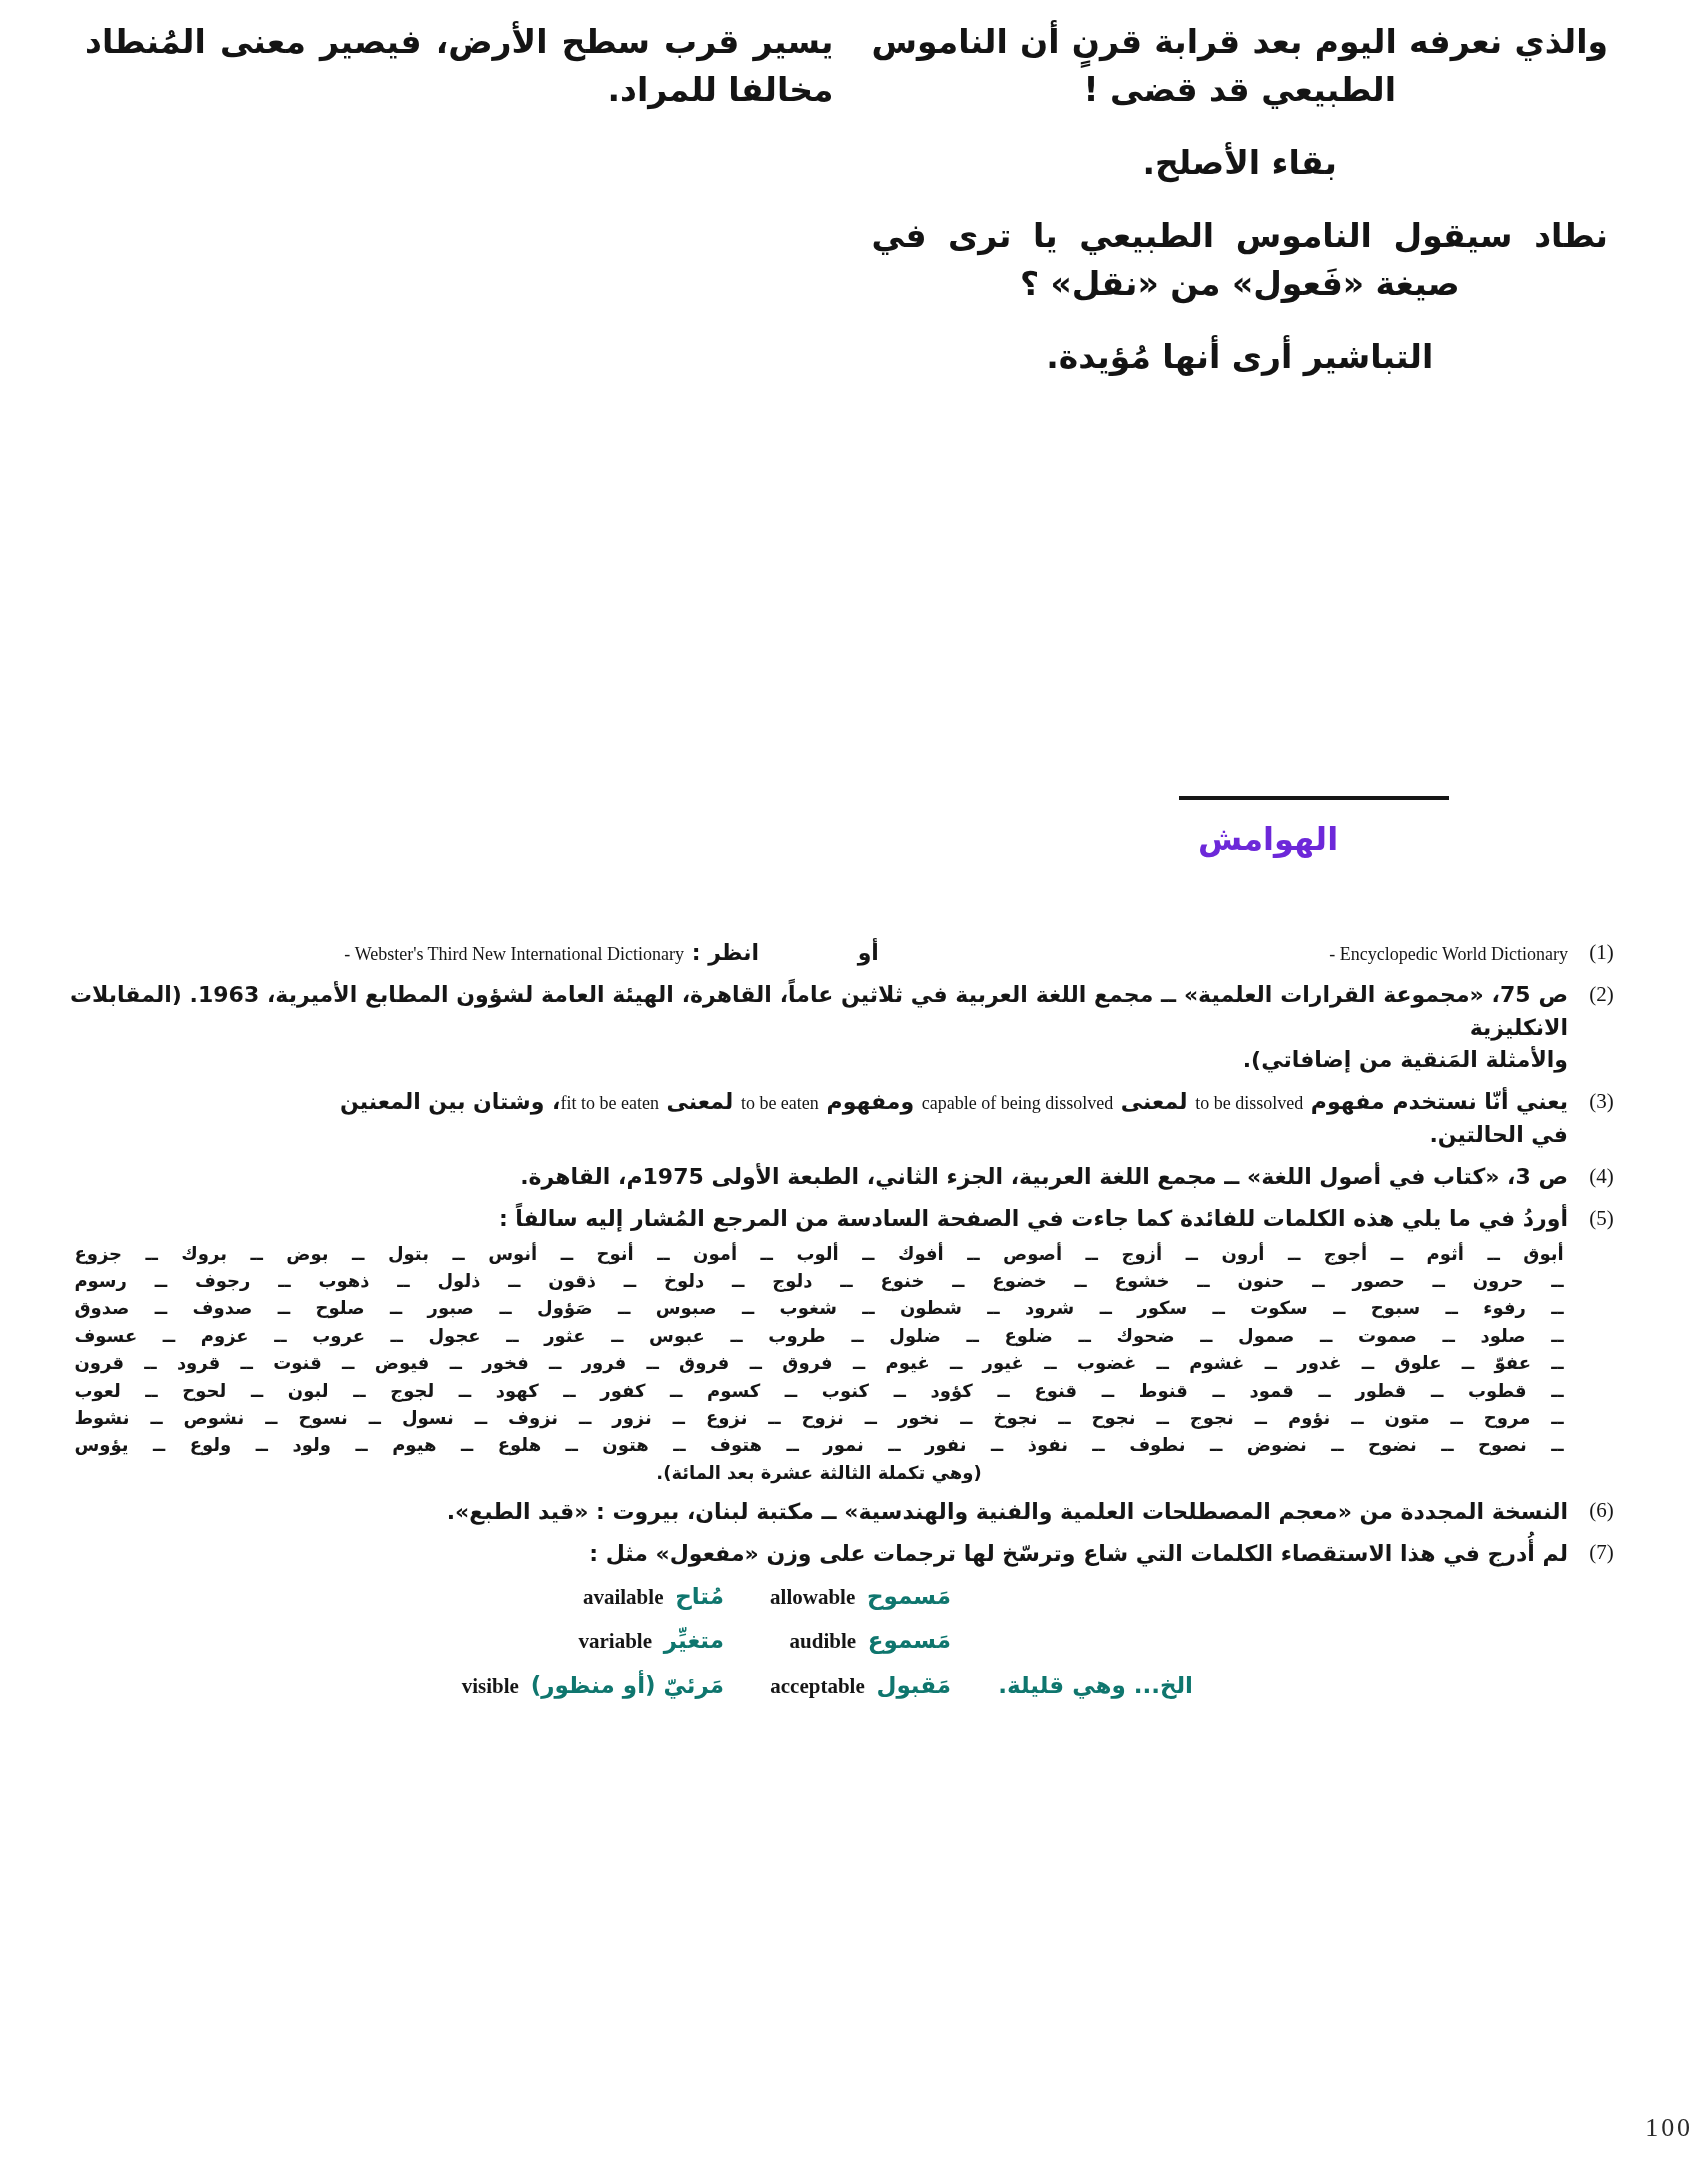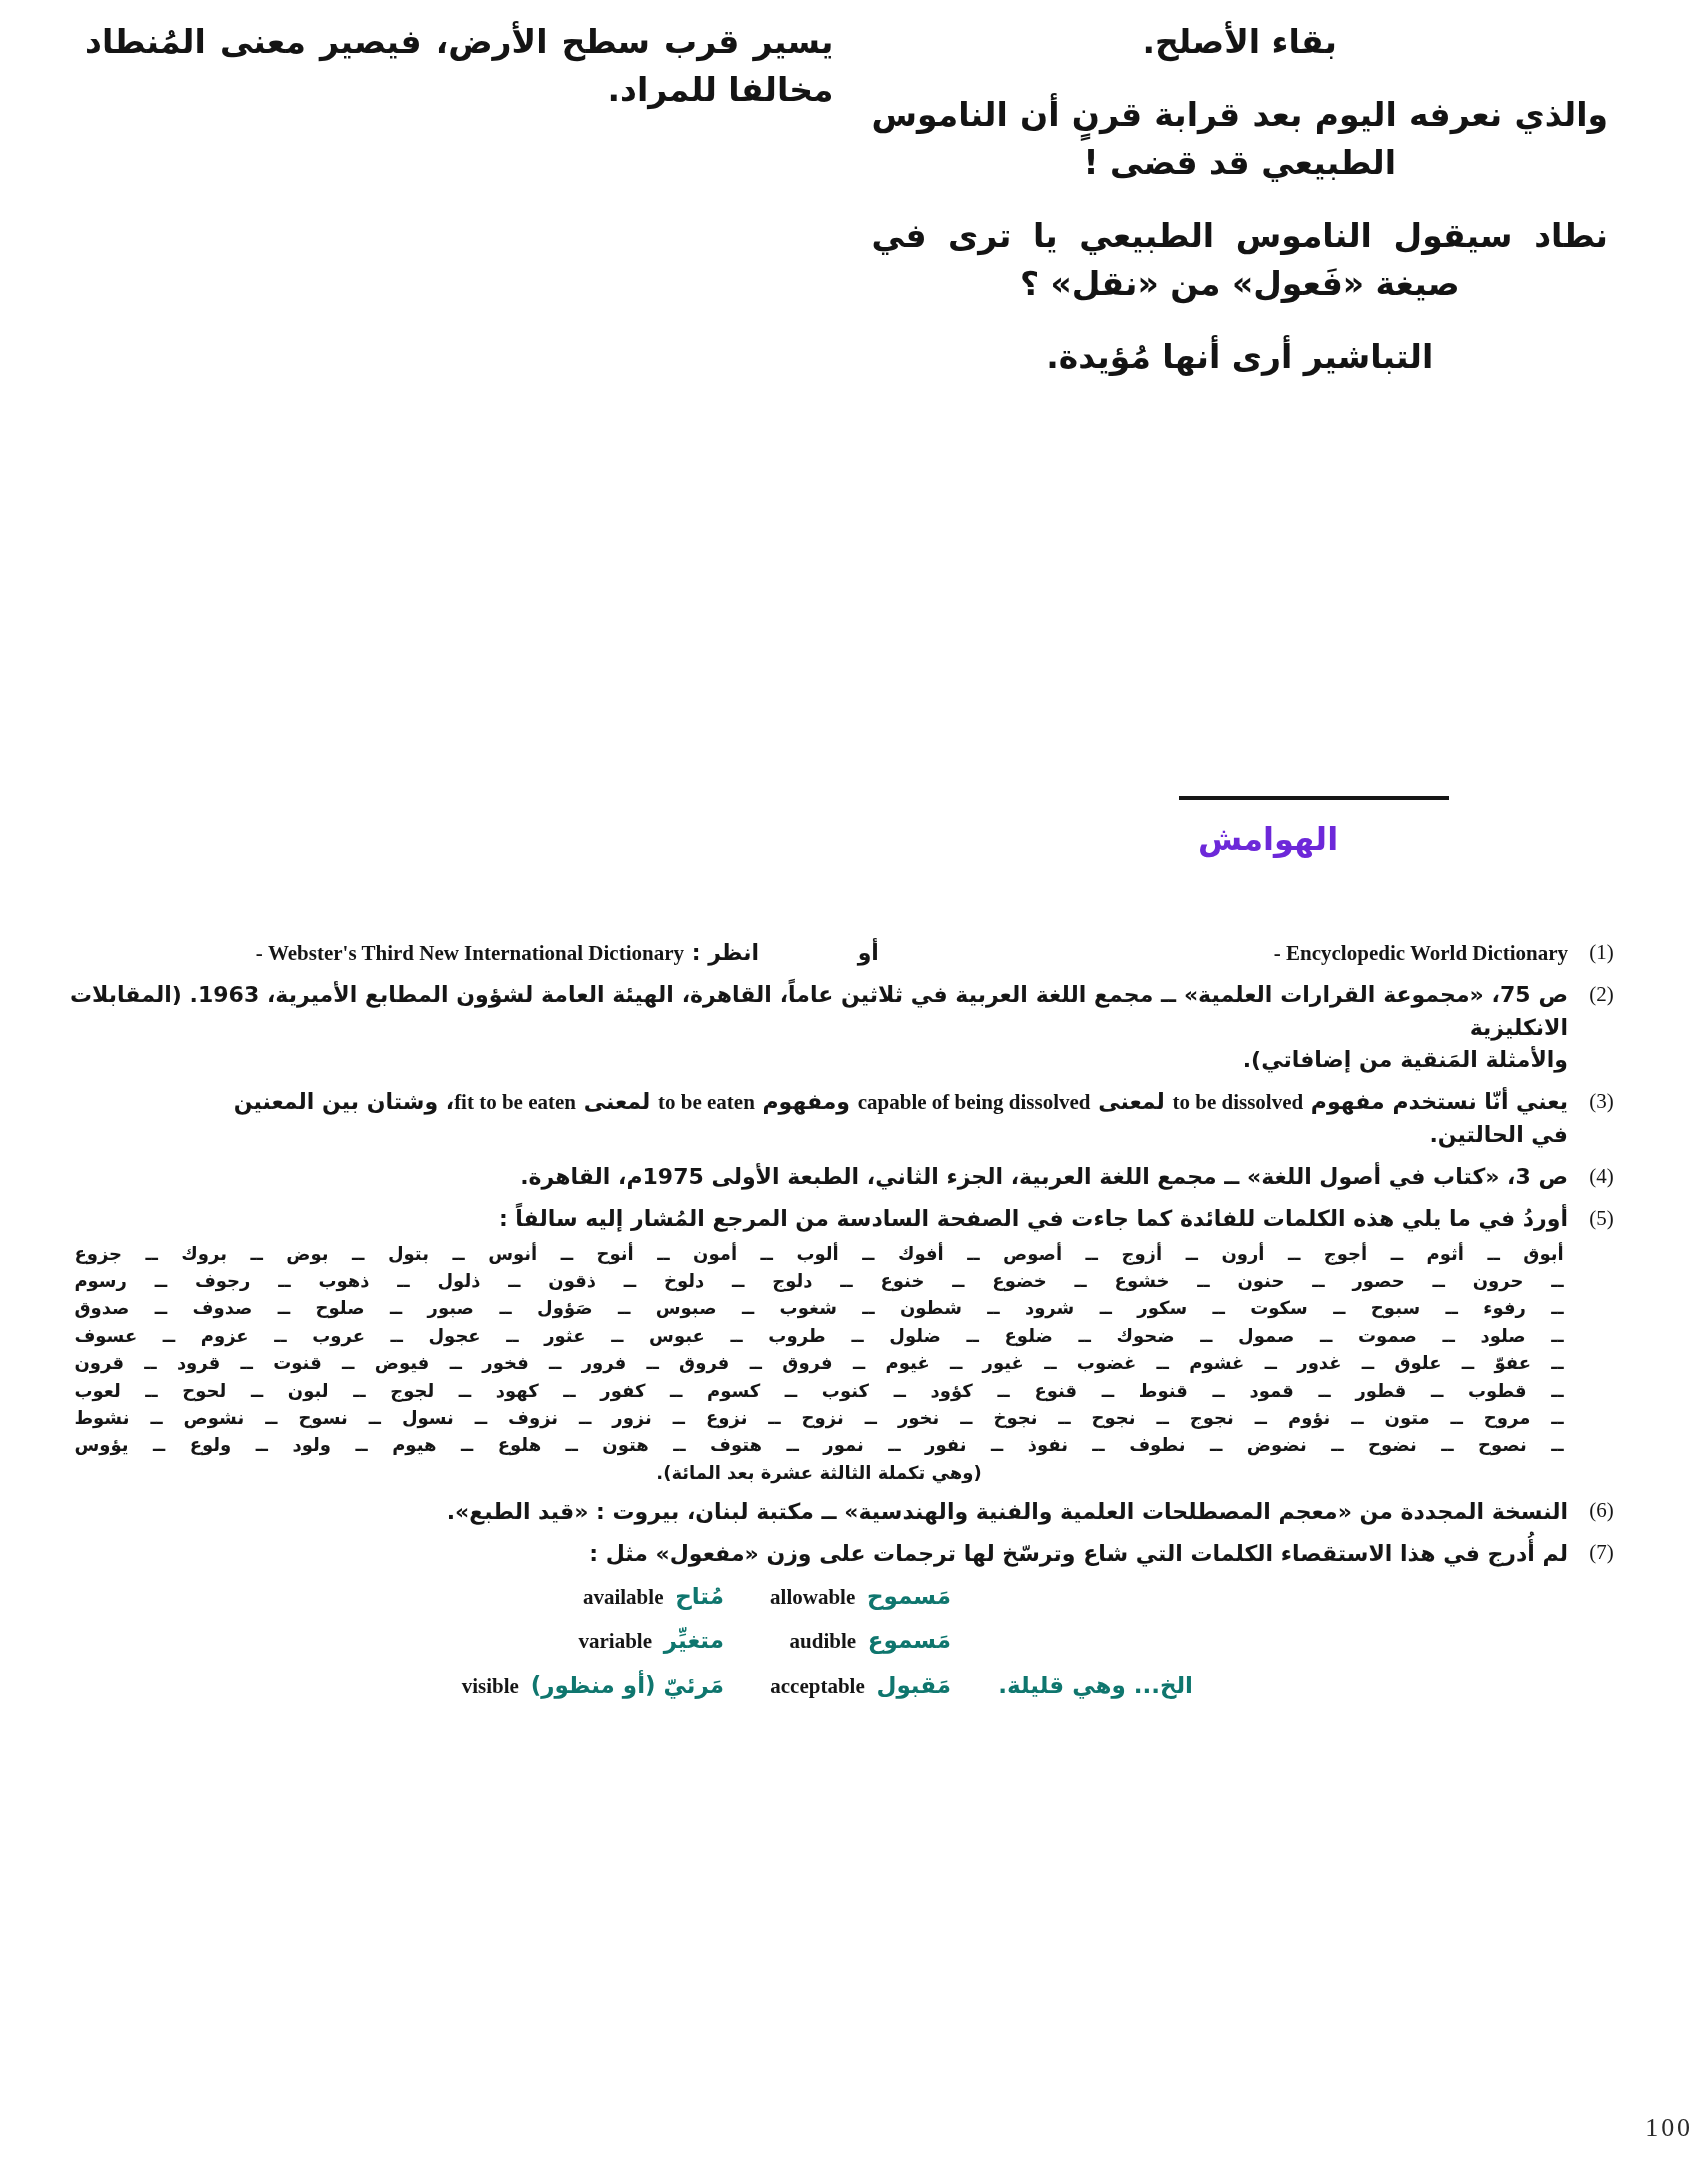--- a/index.html
+++ b/index.html
@@ -116,22 +116,22 @@
     line-height: 1.48;
     color: #161616;
     text-align: justify;
     text-align-last: right;
     font-weight: 600;
   }
   .en {
     font-family: "Liberation Serif", serif;
     direction: ltr;
     unicode-bidi: embed;
-    font-size: 21px;
-    font-weight: 700;
+    font-size: 18px;
+    font-weight: 400;
   }
   .note-1-row {
     display: flex;
     flex-direction: row-reverse;
     justify-content: flex-start;
     align-items: baseline;
     gap: 0;
     direction: rtl;
     width: 100%;
   }
@@ -218,22 +218,22 @@
   }
 </style>
 </head>
 <body>
 
 <div class="page">
 
   <div class="body-cols">
 
     <div class="col col-left">
+      <p class="ar-body centre-last">والذي نعرفه اليوم بعد قرابة قرنٍ أن الناموس الطبيعي قد قضى !</p>
       <p class="ar-body centre-last">بقاء الأصلح.</p>
-      <p class="ar-body centre-last">والذي نعرفه اليوم بعد قرابة قرنٍ أن الناموس الطبيعي قد قضى !</p>
       <p class="ar-body centre-last">نطاد سيقول الناموس الطبيعي يا ترى في صيغة «فَعول» من «نقل» ؟</p>
       <p class="ar-body centre-last">التباشير أرى أنها مُؤيدة.</p>
     </div>
 
     <div class="col col-right">
       <p class="ar-body">يسير قرب سطح الأرض، فيصير معنى المُنطاد مخالفا للمراد.</p>
     </div>
 
   </div>
 

